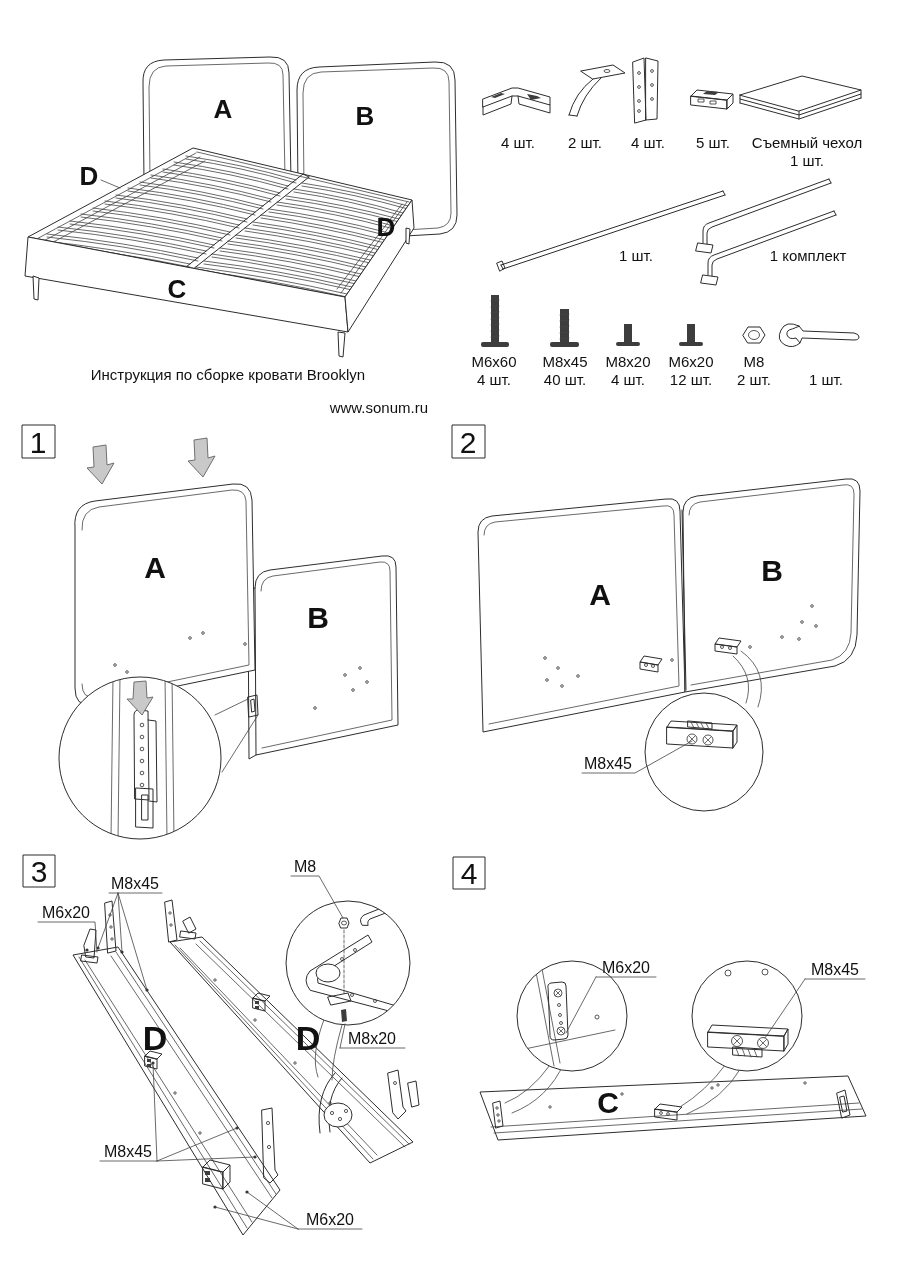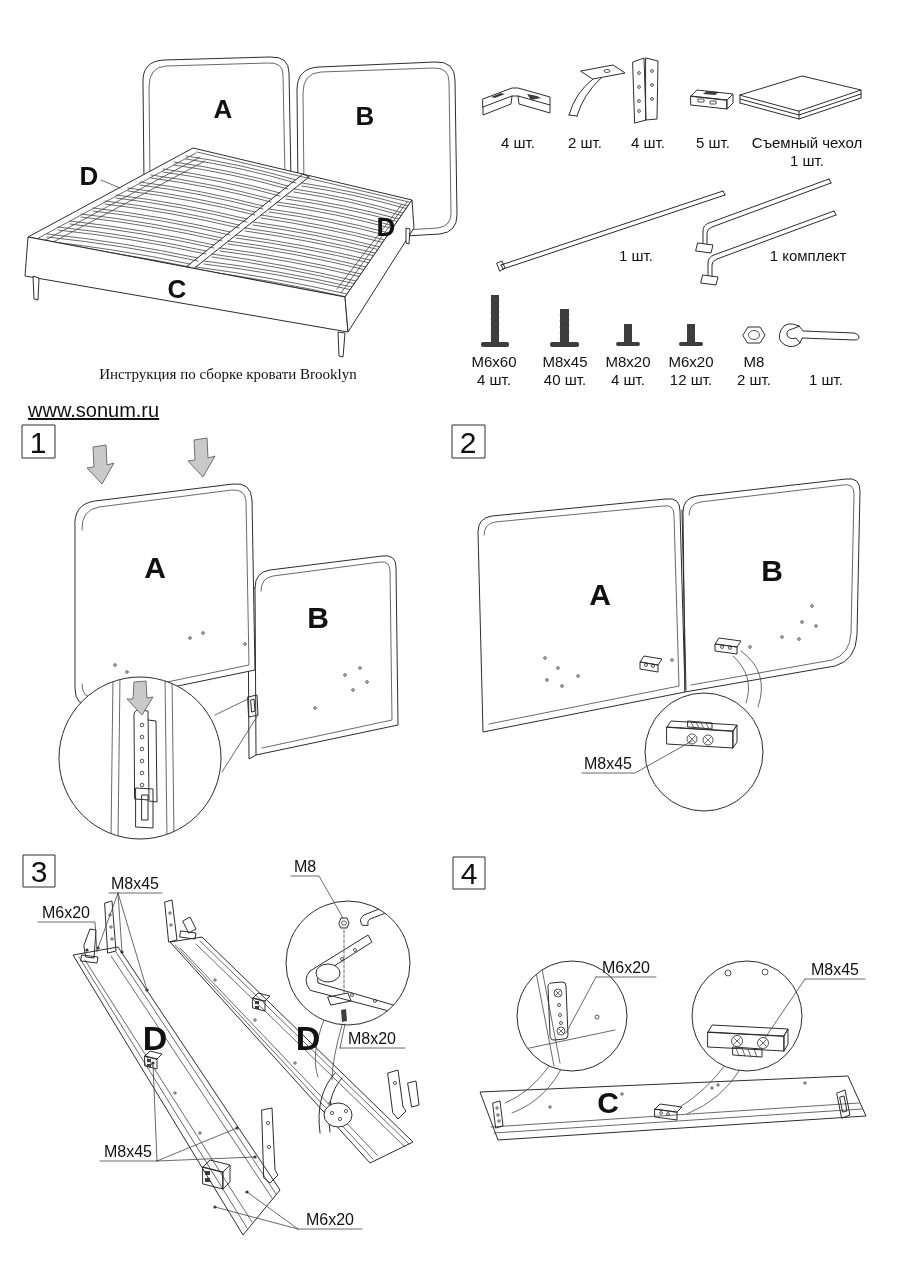--- a/index.html
+++ b/index.html
@@ -15,22 +15,22 @@
   .dot{fill:#333;stroke:none;}
   .hole{fill:none;stroke:#2d2d2d;stroke-width:0.8;}
   text{fill:#111;stroke:none;font-family:"Liberation Sans",sans-serif;}
   .letter{font-size:26px;font-weight:bold;}
   .letter-step{font-size:30px;font-weight:bold;}
   .letter-d{font-size:34px;font-weight:bold;}
   .qty{font-size:15px;}
   .callout{font-size:16px;}
   .stepnum{font-size:30px;}
   .mid{text-anchor:middle;}
-  .title-block{position:absolute;left:28px;top:366px;width:400px;text-align:center;font-size:15px;font-family:Liberation Serif, serif;}
-  .site-block{position:absolute;left:28px;top:399px;width:400px;text-align:left;font-size:20px;text-decoration:underline;}
+  .title-block{position:absolute;left:28px;top:366px;width:400px;text-align:center;font-size:15px;}
+  .site-block{position:absolute;left:28px;top:399px;width:400px;text-align:right;font-size:15px;}
 </style>
 </head>
 <body>
 
 <div class="page">
 
   <svg style="left:0;top:30px" width="470" height="340" viewBox="0 0 470 340">
     <g>
       <path class="ln" d="M298,160 L297,60 Q297,38 319,37 L435,32 Q455,31 455,50 L457,185 Q457,202 440,204 L300,212 Z"></path>
       <path class="thin" d="M304,158 L303,63 Q303,43 321,42 L433,38 Q449,37 449,52 L451,183 Q451,196 438,198 L306,206"></path>

